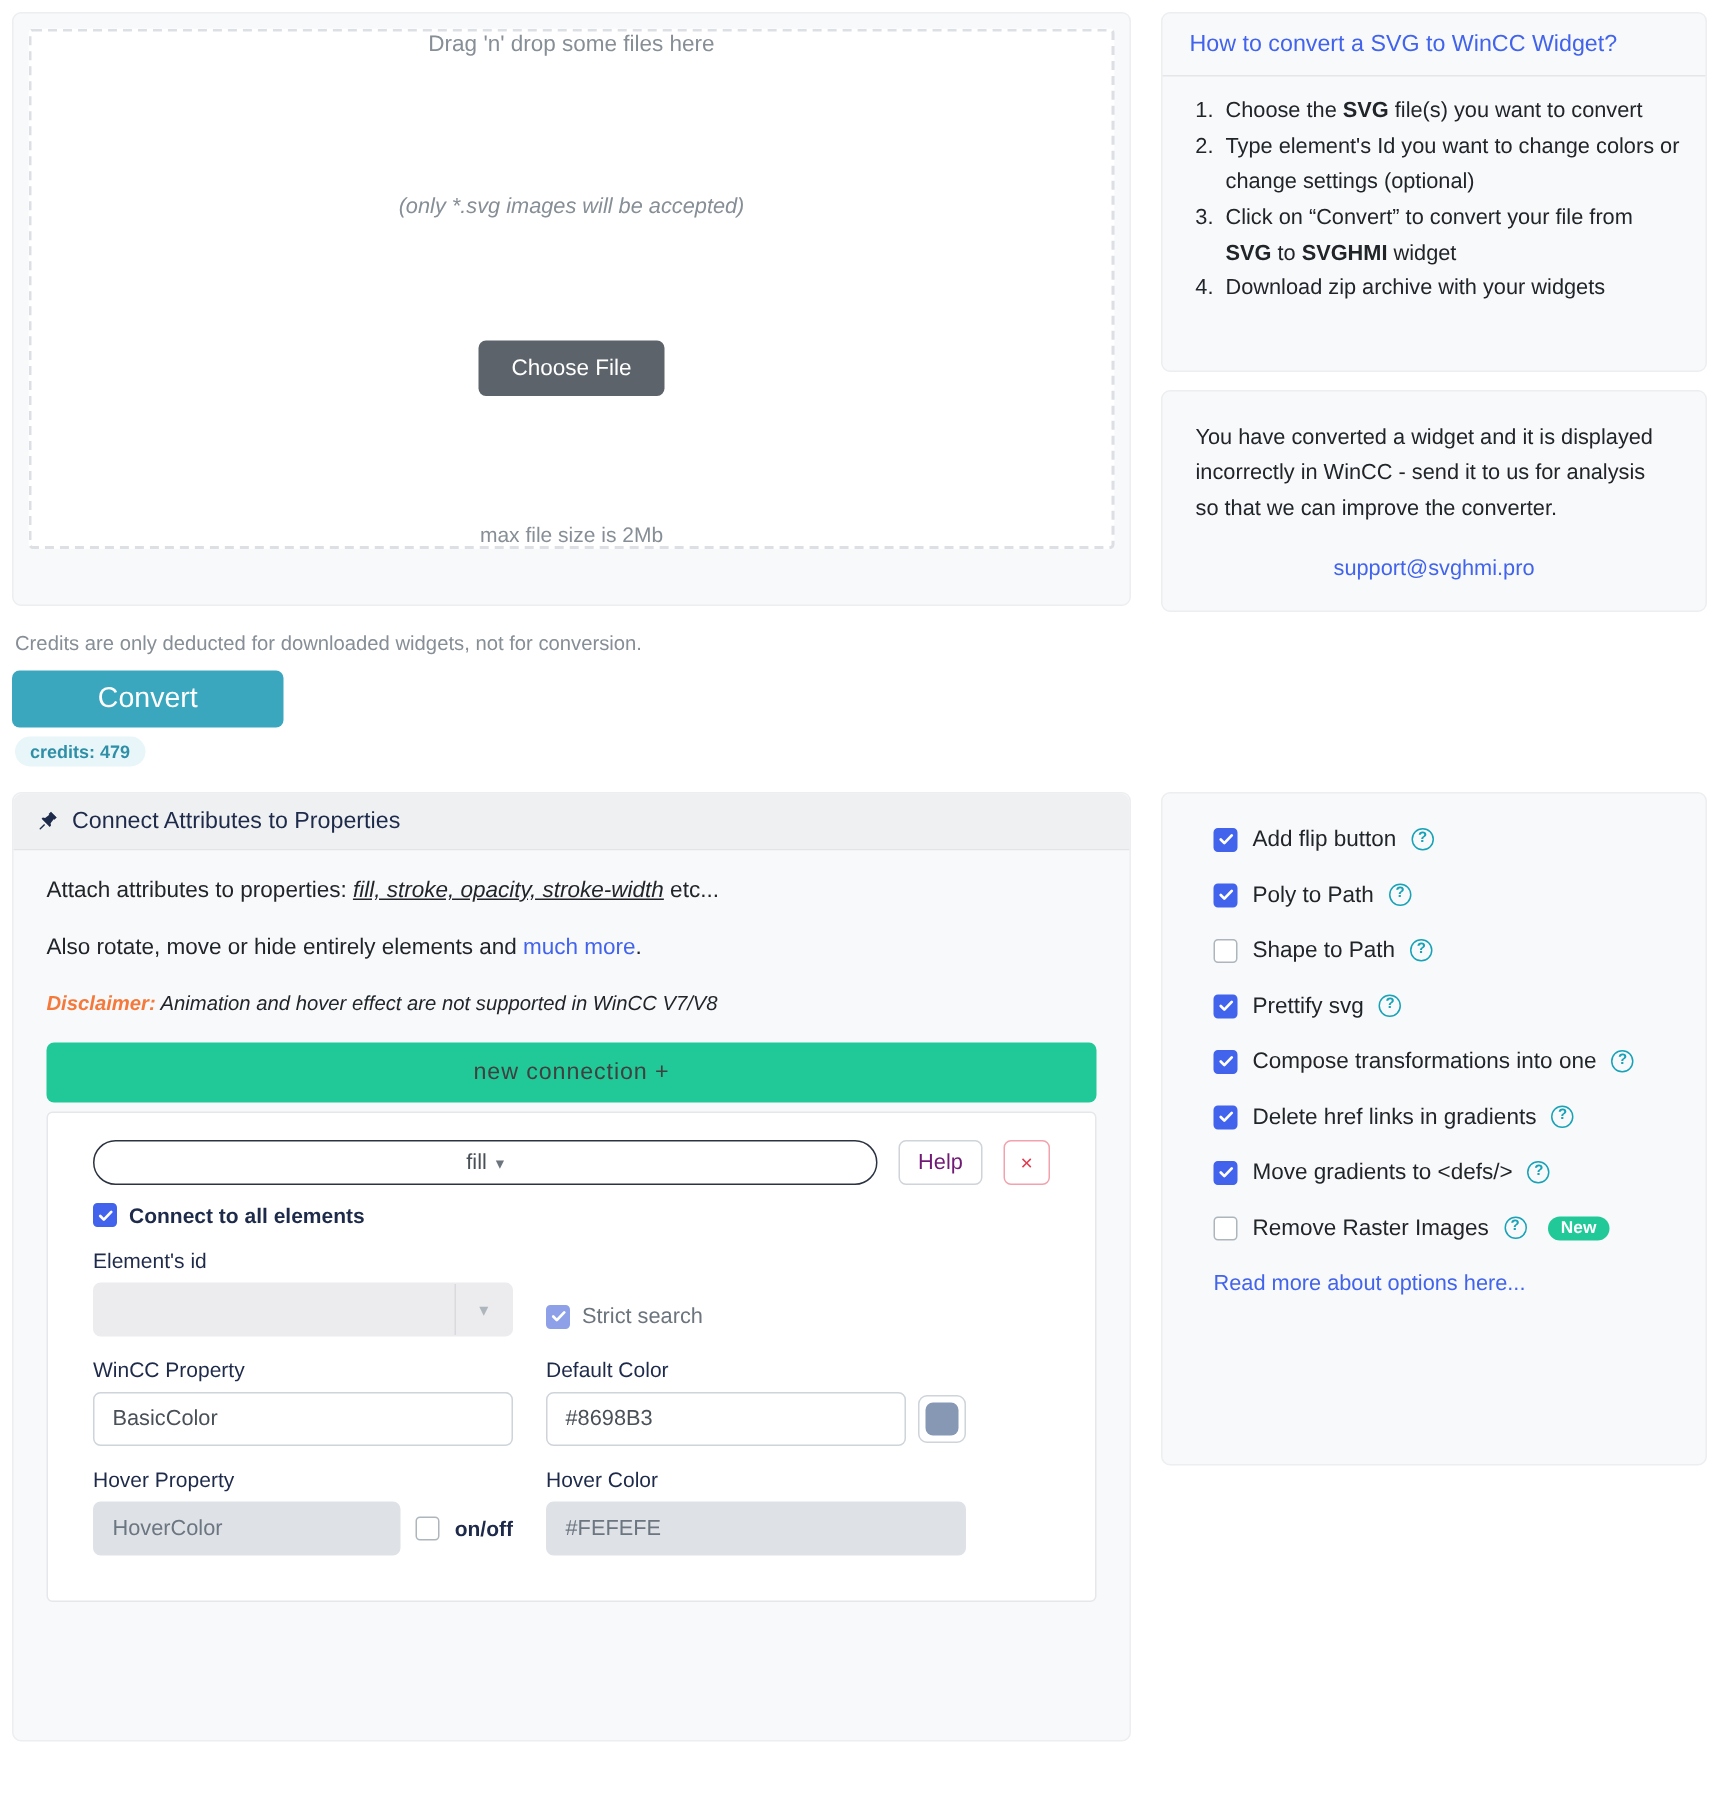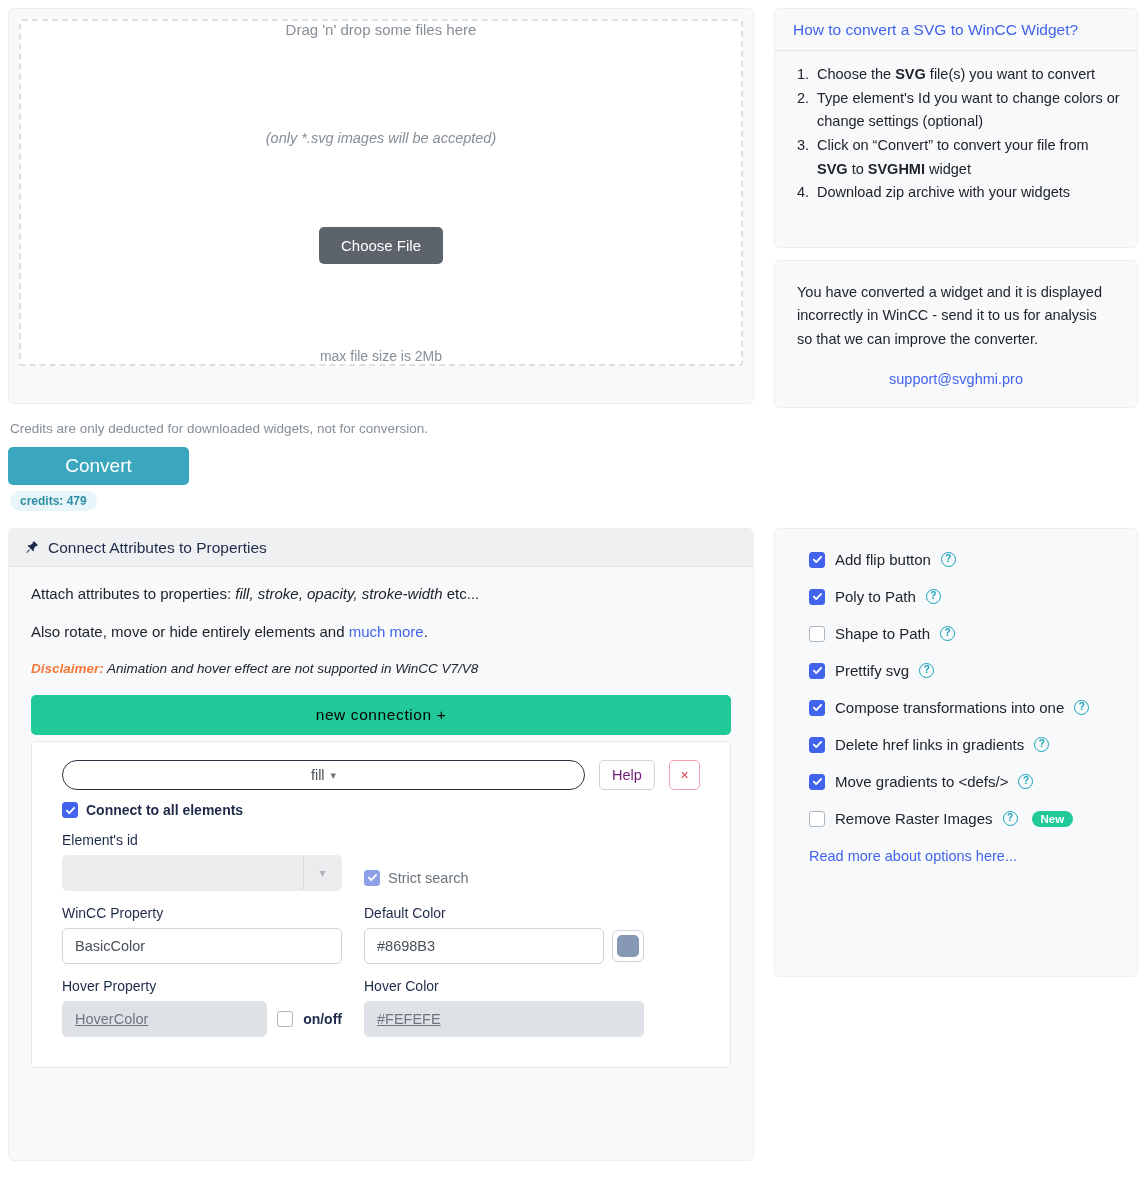--- a/index.html
+++ b/index.html
@@ -64,28 +64,28 @@
   .panel-head {
     height: 38px; background: #eef0f2;
     border-bottom: 1px solid #e2e5e8;
     border-radius: 6px 6px 0 0;
     display: flex; align-items: center; padding-left: 16px;
     font-size: 15.5px; color: #1e2a4a; font-weight: 500;
   }
   .panel-head .ico { margin-right: 8px; display: flex; align-items: center; }
   .panel-body { padding: 18px 22px 0 22px; }
   .attach-line { font-size: 15px; color: #212529; margin-bottom: 21px; }
-  .attach-line i { font-style: italic; }
+  .attach-line i { font-style: italic; text-decoration: underline; }
   .link { color: #4263eb; text-decoration: none; }
   .disclaimer { font-size: 13.5px; font-style: italic; color: #212529; margin-bottom: 19px; }
   .disclaimer b { color: #f4793b; font-weight: bold; font-style: italic; }
 
   #new-connection-btn {
     display: block; width: 100%; height: 40px;
-    background: #20c997; color: #000000; border: none;
+    background: #20c997; color: #404040; border: none;
     border-radius: 5px; font-size: 15.5px; letter-spacing: .6px;
     font-family: inherit; cursor: pointer;
   }
 
   #connection-box {
     margin-top: 6px; background: #ffffff;
     border: 1px solid #e5e7ea; border-radius: 4px;
     padding: 18px 30px 30px 30px;
   }
   .row-top { display: flex; align-items: center; gap: 14px; margin-bottom: 12px; }
@@ -124,21 +124,21 @@
 
   .grid2 { display: flex; gap: 22px; }
   .col { width: 280px; }
 
   .input-box {
     width: 100%; height: 36px; border: 1px solid #ced4da; border-radius: 5px;
     background: #fff; font-size: 14.5px; color: #495057;
     padding: 0 12px; font-family: inherit;
     display: flex; align-items: center;
   }
-  .input-box.disabled { background: #dee2e6; border-color: #dee2e6; color: #6c7681; text-decoration: underline; }
+  .input-box.disabled { background: #dee2e6; border-color: #dee2e6; color: #6c7681; }
   .input-box.select-dis {
     background: #ececef; border-color: #ececef; color: #6c7681;
     justify-content: flex-end; padding-right: 0;
   }
   .sel-caret {
     width: 38px; height: 100%; border-left: 1px solid #d8dade;
     display: flex; align-items: center; justify-content: center;
     color: #adb5bd; font-size: 12px;
   }
   .strict-lbl { font-size: 14.5px; color: #6c757d; }

